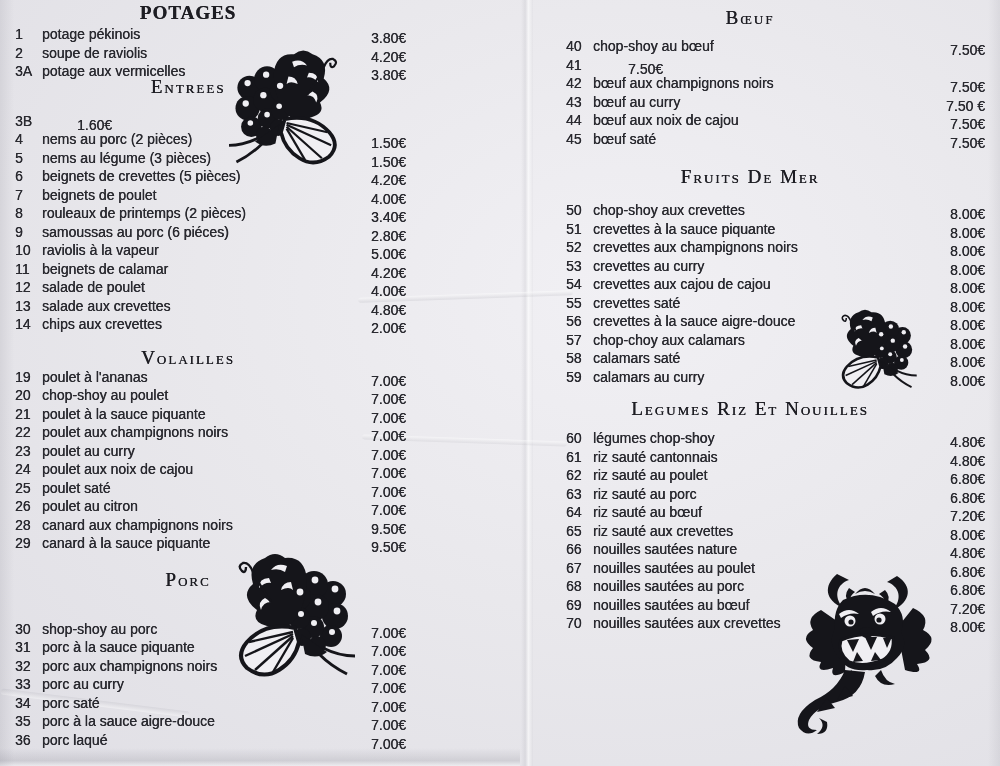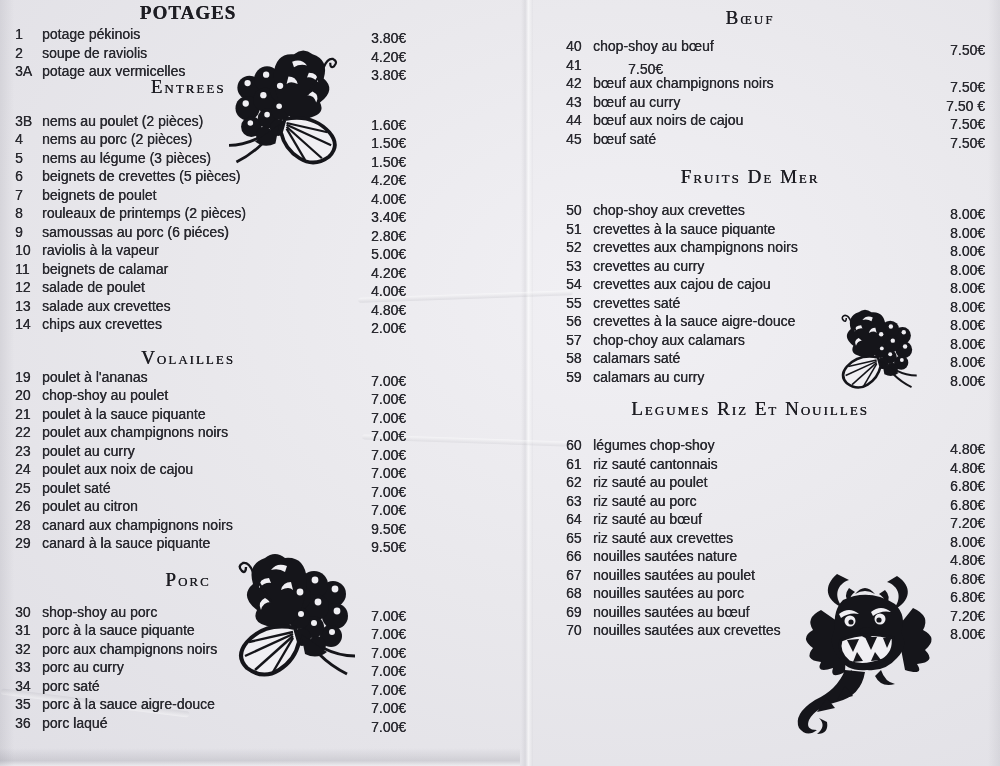--- a/index.html
+++ b/index.html
@@ -46,25 +46,25 @@
   .row{display:flex;align-items:baseline;height:18.5px;line-height:18.5px;font-size:14px;}
   .num{flex:none;width:27px;text-shadow:0.3px 0 0 currentColor;}
   .name{flex:1;white-space:nowrap;text-shadow:0.3px 0 0 currentColor;}
   .price{flex:none;width:70px;text-align:right;position:relative;top:4px;text-shadow:0.3px 0 0 currentColor;}
 
   
   .col-left section:nth-of-type(1){margin-top:3px;}
   .col-left section:nth-of-type(1) .heading{margin-bottom:2px;}
   .col-left section:nth-of-type(2) .heading{margin-top:-4px;margin-bottom:15px;}
   .col-left section:nth-of-type(3) .heading{margin-top:14px;margin-bottom:0;}
-  .col-left section:nth-of-type(4) .heading{margin-top:17px;margin-bottom:13px;font-family:Liberation Serif, serif;}
+  .col-left section:nth-of-type(4) .heading{margin-top:17px;margin-bottom:30px;font-family:Liberation Serif, serif;}
   .col-right section:nth-of-type(1){margin-top:3px;}
   .col-right section:nth-of-type(1) .heading{margin-top:8px;margin-bottom:9px;}
   .col-right section:nth-of-type(2) .heading{margin-top:19px;margin-bottom:14px;}
-  .col-right section:nth-of-type(3) .heading{margin-top:13px;margin-bottom:17px;}
+  .col-right section:nth-of-type(3) .heading{margin-top:13px;margin-bottom:10px;}
 
   .deco{position:absolute;pointer-events:none;}
   .deco.mirror{transform:scaleX(-1);}
 </style>
 </head>
 <body>
 
 <div class="page">
 
   <div class="crease crease-v"></div>
@@ -91,21 +91,20 @@
         <div class="row">
           <span class="num">3A</span>
           <span class="name">potage aux vermicelles</span>
           <span class="price">3.80€</span>
         </div>
       </section>
       <section class="section">
         <div class="heading">Entrees</div>
         <div class="row">
           <span class="num">3B</span>
-          <span class="name">nems au poulet (2 pièces)</span>
           <span class="price">1.60€</span>
         </div>
         <div class="row">
           <span class="num">4</span>
           <span class="name">nems au porc (2 pièces)</span>
           <span class="price">1.50€</span>
         </div>
         <div class="row">
           <span class="num">5</span>
           <span class="name">nems au légume (3 pièces)</span>
@@ -266,21 +265,21 @@
           <span class="name">bœuf aux champignons noirs</span>
           <span class="price">7.50€</span>
         </div>
         <div class="row">
           <span class="num">43</span>
           <span class="name">bœuf au curry</span>
           <span class="price">7.50 €</span>
         </div>
         <div class="row">
           <span class="num">44</span>
-          <span class="name">bœuf aux noirs de cajou</span>
+          <span class="name">bœuf aux noix de cajou</span>
           <span class="price">7.50€</span>
         </div>
         <div class="row">
           <span class="num">45</span>
           <span class="name">bœuf saté</span>
           <span class="price">7.50€</span>
         </div>
       </section>
       <section class="section">
         <div class="heading">Fruits De Mer</div>

